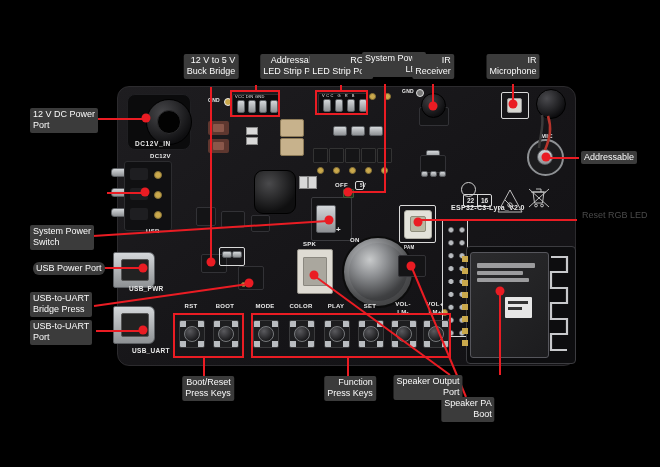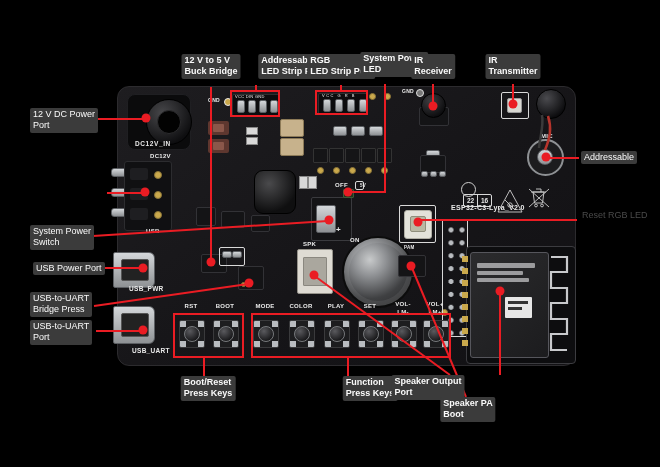--- a/index.html
+++ b/index.html
@@ -12,21 +12,21 @@
   .cmp{position:absolute;z-index:2;}
   .silk{position:absolute;z-index:3;color:#e9e9e9;font-weight:bold;font-size:6px;line-height:1;
         letter-spacing:.3px;white-space:nowrap;}
   .chip{background:#141416;border:1px solid #323236;border-radius:2px;}
   .silver{background:linear-gradient(180deg,#d4d7da,#8e9194);border:1px solid #5c5f63;border-radius:2px;}
   .golddot{background:#c9a84c;border:1px solid #8a7437;border-radius:50%;}
   .whitebox{border:1px solid #d9d9d9;border-radius:2px;background:transparent;}
   
   .lbl{position:absolute;z-index:6;background:#3b3b3b;color:#fafafa;font-size:9px;line-height:1.25;
        padding:1px 3px;border-radius:2px;white-space:nowrap;}
-  .lbl.ctr{transform:translateX(-50%);text-align:left;font-weight:bold;}
+  .lbl.ctr{transform:translateX(-50%);text-align:right;}
   .lbl.muted{background:transparent;color:#4a4a4a;}
   
   .btn{position:absolute;z-index:2;width:24px;height:26px;background-color:#1d1d1f;
        border:1px solid #3a3a3c;border-radius:2px;
        background-image:linear-gradient(#b9bcc0,#b9bcc0),linear-gradient(#b9bcc0,#b9bcc0),
                         linear-gradient(#b9bcc0,#b9bcc0),linear-gradient(#b9bcc0,#b9bcc0);
        background-size:6px 6px;background-repeat:no-repeat;
        background-position:0 0,100% 0,0 100%,100% 100%;}
   .btncap{position:absolute;z-index:3;width:14px;height:14px;border-radius:50%;
           background:radial-gradient(circle at 35% 30%,#5a5a5e,#18181a 75%);border:1.5px solid #77797c;}
@@ -286,55 +286,55 @@
   <div class="lbl ctr" style="left:394px;top:52px;">
     <div>System Power</div>
     <div>LED</div>
   </div>
   <div class="lbl ctr" style="left:433px;top:54px;">
     <div>IR</div>
     <div>Receiver</div>
   </div>
   <div class="lbl ctr" style="left:513px;top:54px;">
     <div>IR</div>
-    <div>Transmitter</div>
+    <div>Microphone</div>
   </div>
 
   <div class="lbl" style="left:581px;top:151px;">
     <div>Addressable</div>
   </div>
   <div class="lbl muted" style="left:579px;top:209px;">
     <div>Reset RGB LED</div>
   </div>
 
   <div class="lbl" style="left:30px;top:108px;">
     <div>12 V DC Power</div>
     <div>Port</div>
   </div>
   <div class="lbl" style="left:30px;top:225px;">
     <div>System Power</div>
     <div>Switch</div>
   </div>
-  <div class="lbl" style="left:33px;top:262px;">
+  <div class="lbl" style="left:33px;top:262px;border-radius:6px;">
     <div>USB Power Port</div>
   </div>
   <div class="lbl" style="left:30px;top:292px;">
     <div>USB-to-UART</div>
     <div>Bridge Press</div>
   </div>
   <div class="lbl" style="left:30px;top:320px;">
     <div>USB-to-UART</div>
     <div>Port</div>
   </div>
 
   <div class="lbl ctr" style="left:208px;top:376px;">
     <div>Boot/Reset</div>
     <div>Press Keys</div>
   </div>
-  <div class="lbl ctr" style="left:350px;top:376px;margin-left:20px;">
+  <div class="lbl ctr" style="left:350px;top:376px;">
     <div>Function</div>
     <div>Press Keys</div>
   </div>
   <div class="lbl ctr" style="left:428px;top:375px;">
     <div>Speaker Output</div>
     <div>Port</div>
   </div>
   <div class="lbl ctr" style="left:468px;top:397px;">
     <div>Speaker PA</div>
     <div>Boot</div>

